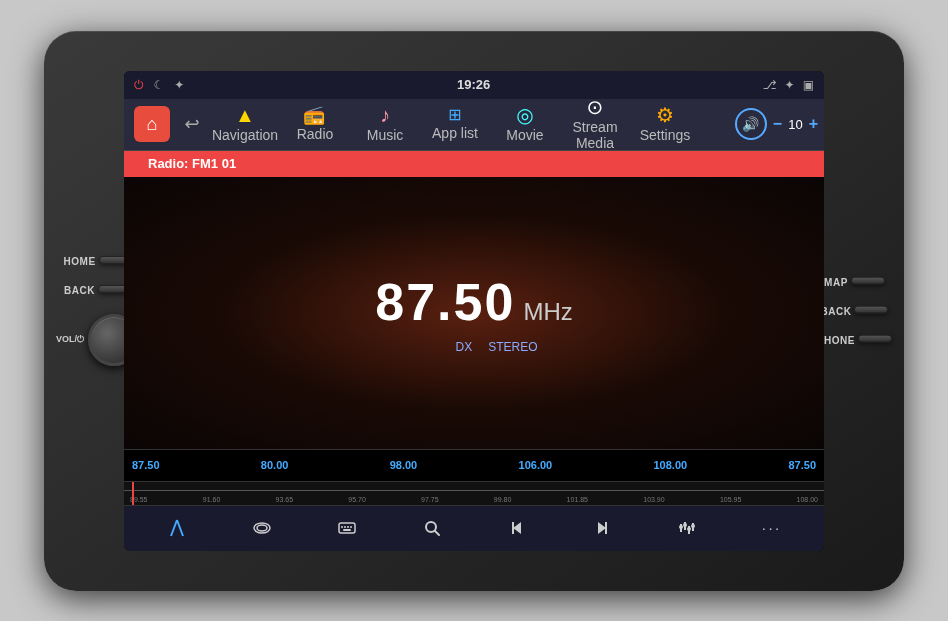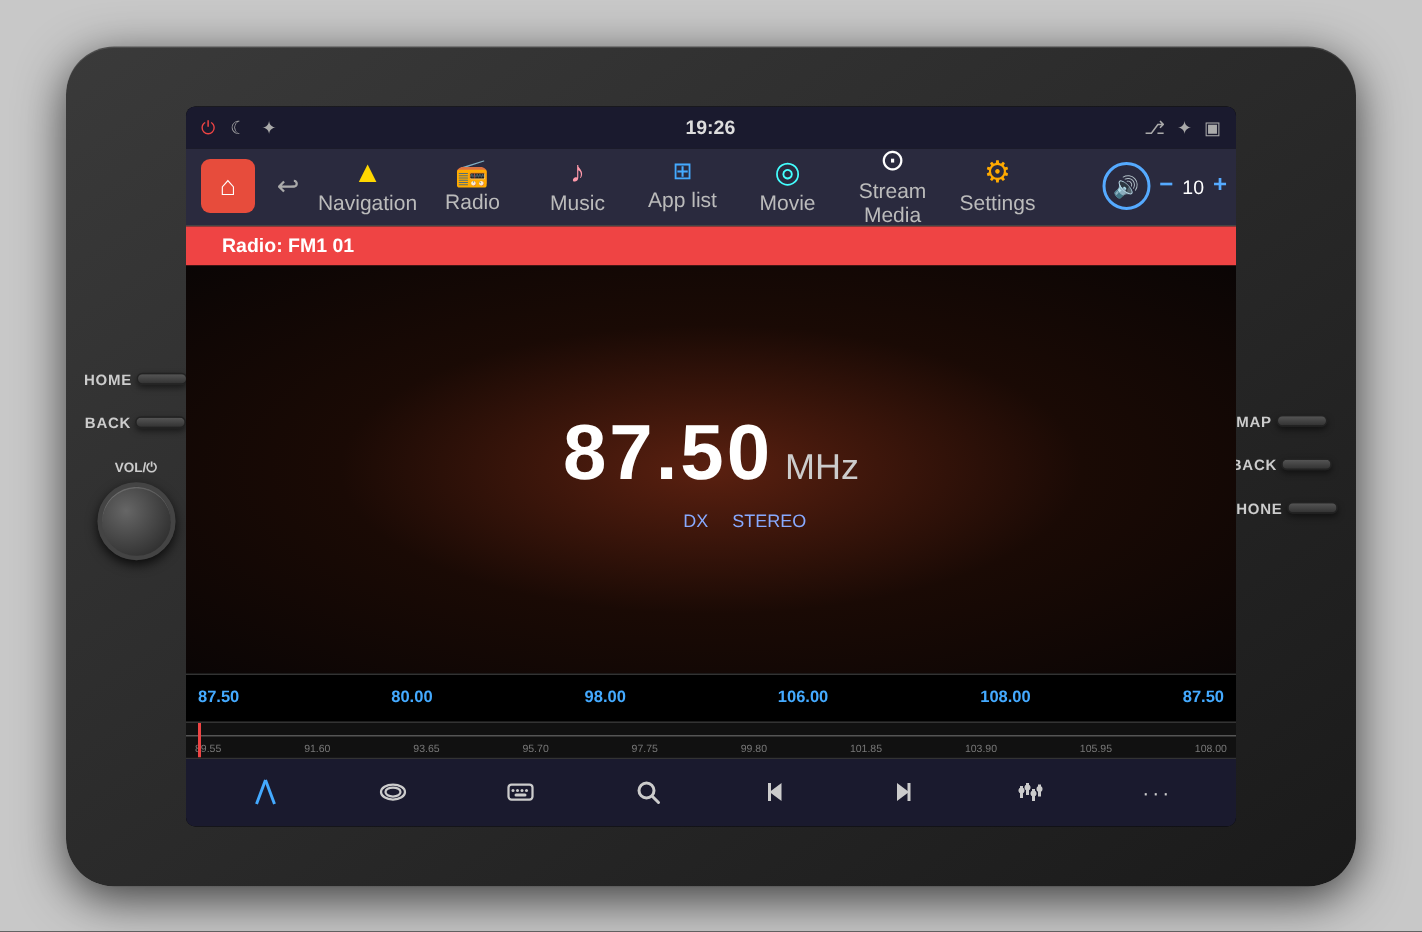--- a/index.html
+++ b/index.html
@@ -64,21 +64,21 @@
       width: 34px;
       height: 8px;
       background: linear-gradient(180deg, #555, #333);
       border-radius: 4px;
       border: 1px solid #222;
       box-shadow: 0 2px 4px rgba(0,0,0,0.5);
     }
 
     .vol-knob-group {
       display: flex;
-      flex-direction: column;
+      flex-direction: row;
       align-items: center;
       gap: 4px;
     }
     .vol-label {
       color: #ccc;
       font-size: 9px;
       font-weight: bold;
     }
     .knob {
       width: 52px;

